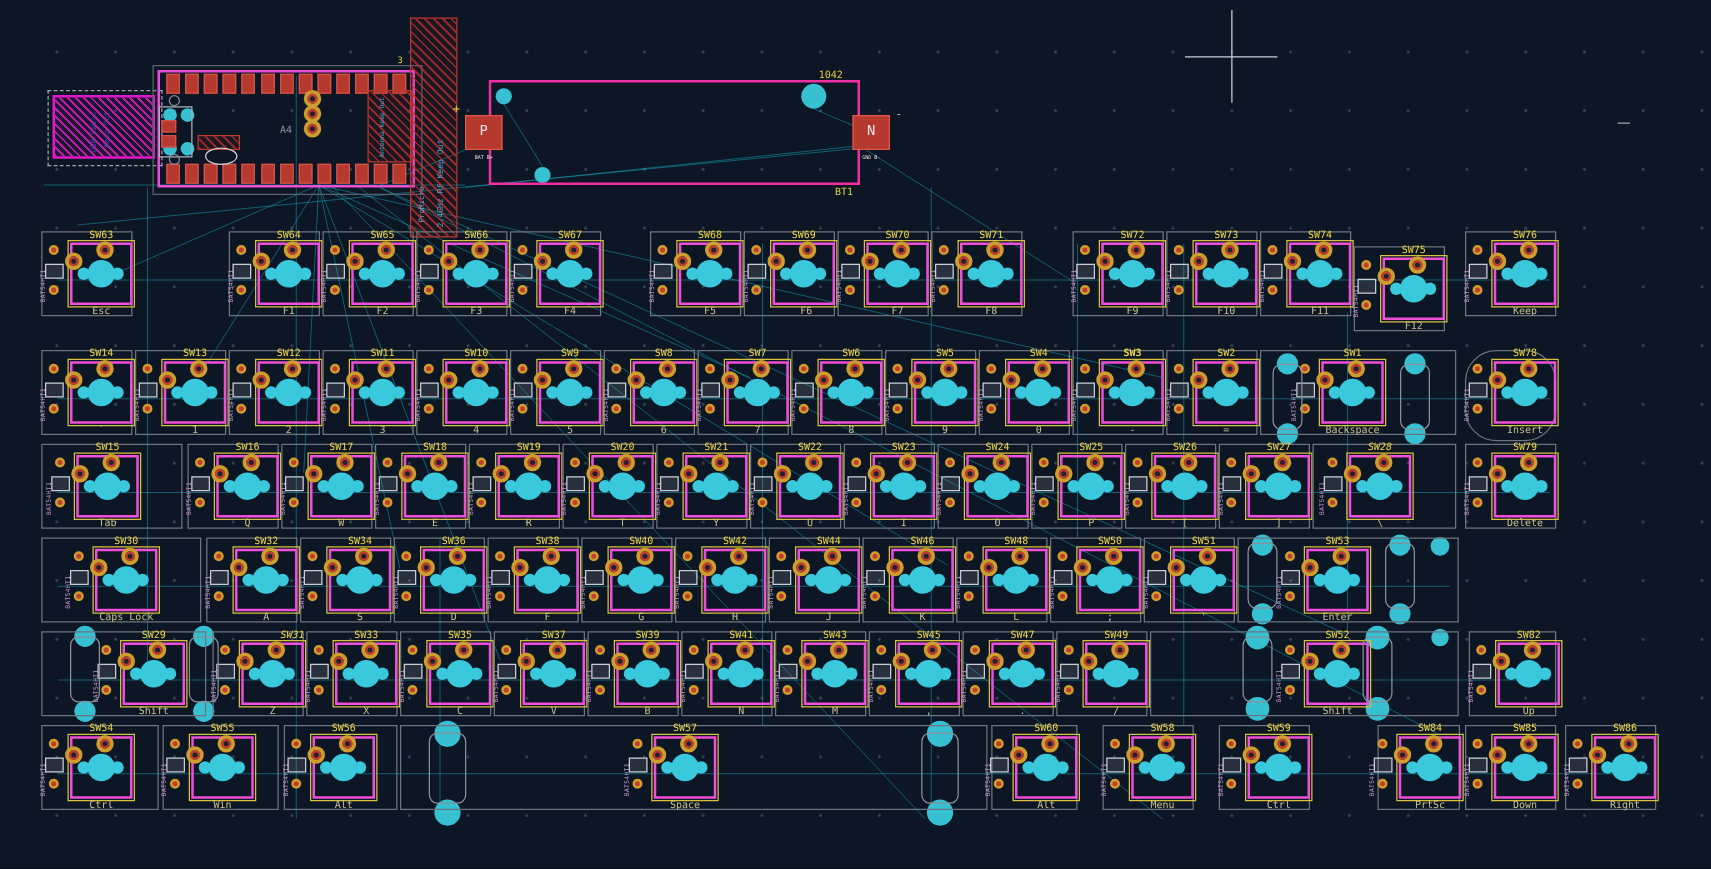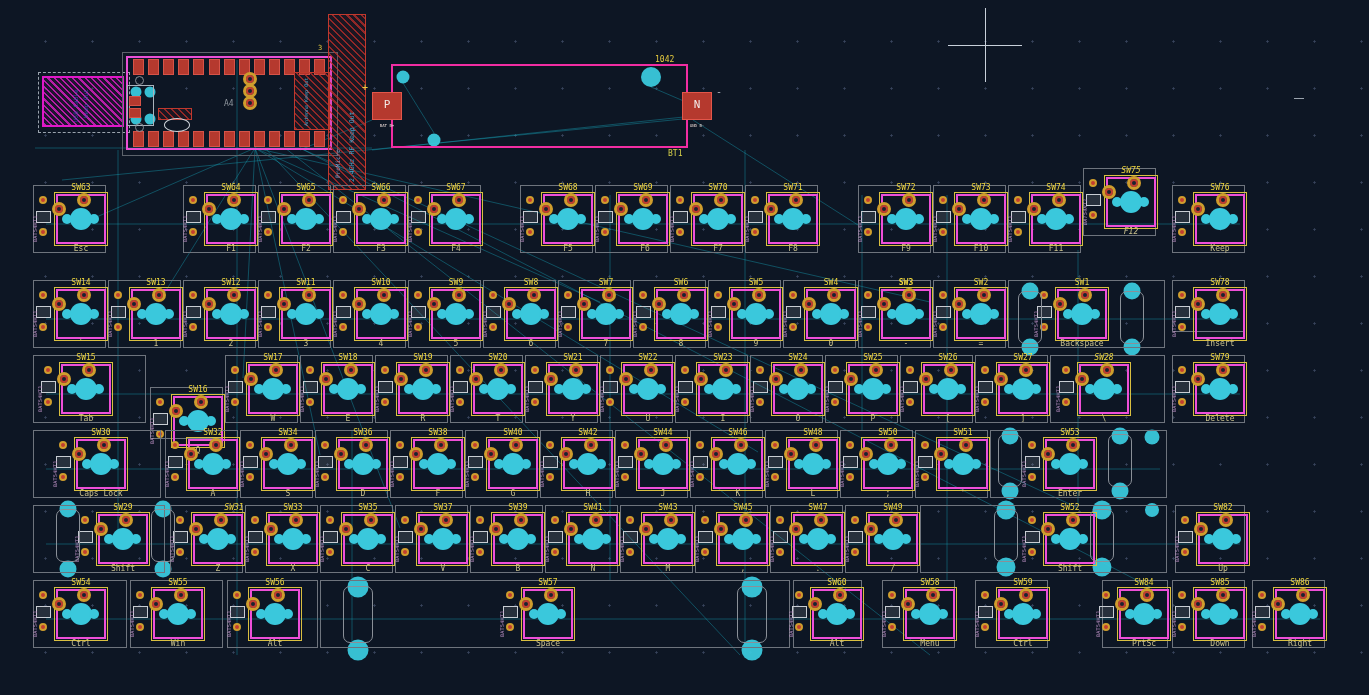--- a/index.html
+++ b/index.html
@@ -355,21 +355,21 @@
         <div class="hole" style="left:55px;top:28px;width:10px;height:10px;"></div>
         <div class="tpad" style="left:43px;top:7px;"></div>
         <div class="tpad" style="left:18px;top:16px;"></div>
         <div class="dpad" style="left:5px;top:10px;"></div>
         <div class="dpad" style="left:5px;top:42px;"></div>
         <div class="dbox" style="left:2px;top:25px;width:13px;height:10px;"></div>
         <span class="dtxt" style="left: -1px; top: 56px;">BAT54HT1</span>
         <span class="ref" style="left: 7px; top: -2px; width: 80px;">SW74</span>
         <span class="leg" style="left: 2px; top: 59px; width: 90px;">F11</span>
       </div>
-      <div class="key" style="left:1083px;top:168px;width:73px;height:68px;font-style:italic;">
+      <div class="key" style="left:1083px;top:197px;width:73px;height:68px;">
         <div class="sq" style="left:20px;top:6px;width:54px;height:54px;">
           <div class="sqi" style=""></div>
         </div>
         <div class="hole" style="left:36px;top:22px;width:22px;height:22px;"></div>
         <div class="hole" style="left:28px;top:28px;width:10px;height:10px;"></div>
         <div class="hole" style="left:55px;top:28px;width:10px;height:10px;"></div>
         <div class="tpad" style="left:43px;top:7px;"></div>
         <div class="tpad" style="left:18px;top:16px;"></div>
         <div class="dpad" style="left:5px;top:10px;"></div>
         <div class="dpad" style="left:5px;top:42px;"></div>
@@ -611,21 +611,21 @@
         <div class="hole" style="left:81px;top:28px;width:10px;height:10px;"></div>
         <div class="tpad" style="left:69px;top:7px;"></div>
         <div class="tpad" style="left:44px;top:16px;"></div>
         <div class="dpad" style="left:31px;top:10px;"></div>
         <div class="dpad" style="left:31px;top:42px;"></div>
         <div class="dbox" style="left:28px;top:25px;width:13px;height:10px;"></div>
         <span class="dtxt" style="left: 25px; top: 56px;">BAT54HT1</span>
         <span class="ref" style="left: 33px; top: -2px; width: 80px;">SW1</span>
         <span class="leg" style="left: 28px; top: 59px; width: 90px;">Backspace</span>
       </div>
-      <div class="key" style="left:1172px;top:280px;width:73px;height:52px;">
+      <div class="key" style="left:1172px;top:280px;width:73px;height:73px;border-radius:25px;">
         <div class="sq" style="left:20px;top:6px;width:54px;height:54px;">
           <div class="sqi" style=""></div>
         </div>
         <div class="hole" style="left:36px;top:22px;width:22px;height:22px;"></div>
         <div class="hole" style="left:28px;top:28px;width:10px;height:10px;"></div>
         <div class="hole" style="left:55px;top:28px;width:10px;height:10px;"></div>
         <div class="tpad" style="left:43px;top:7px;"></div>
         <div class="tpad" style="left:18px;top:16px;"></div>
         <div class="dpad" style="left:5px;top:10px;"></div>
         <div class="dpad" style="left:5px;top:42px;"></div>
@@ -643,21 +643,21 @@
         <div class="hole" style="left:60px;top:28px;width:10px;height:10px;"></div>
         <div class="tpad" style="left:48px;top:7px;"></div>
         <div class="tpad" style="left:23px;top:16px;"></div>
         <div class="dpad" style="left:10px;top:10px;"></div>
         <div class="dpad" style="left:10px;top:42px;"></div>
         <div class="dbox" style="left:7px;top:25px;width:13px;height:10px;"></div>
         <span class="dtxt" style="left: 4px; top: 56px;">BAT54HT1</span>
         <span class="ref" style="left: 12px; top: -2px; width: 80px;">SW15</span>
         <span class="leg" style="left: 7px; top: 59px; width: 90px;">Tab</span>
       </div>
-      <div class="key" style="left:150px;top:355px;width:73px;height:52px;margin-top:32px;">
+      <div class="key" style="left:150px;top:355px;width:73px;height:68px;">
         <div class="sq" style="left:20px;top:6px;width:54px;height:54px;">
           <div class="sqi" style=""></div>
         </div>
         <div class="hole" style="left:36px;top:22px;width:22px;height:22px;"></div>
         <div class="hole" style="left:28px;top:28px;width:10px;height:10px;"></div>
         <div class="hole" style="left:55px;top:28px;width:10px;height:10px;"></div>
         <div class="tpad" style="left:43px;top:7px;"></div>
         <div class="tpad" style="left:18px;top:16px;"></div>
         <div class="dpad" style="left:5px;top:10px;"></div>
         <div class="dpad" style="left:5px;top:42px;"></div>

